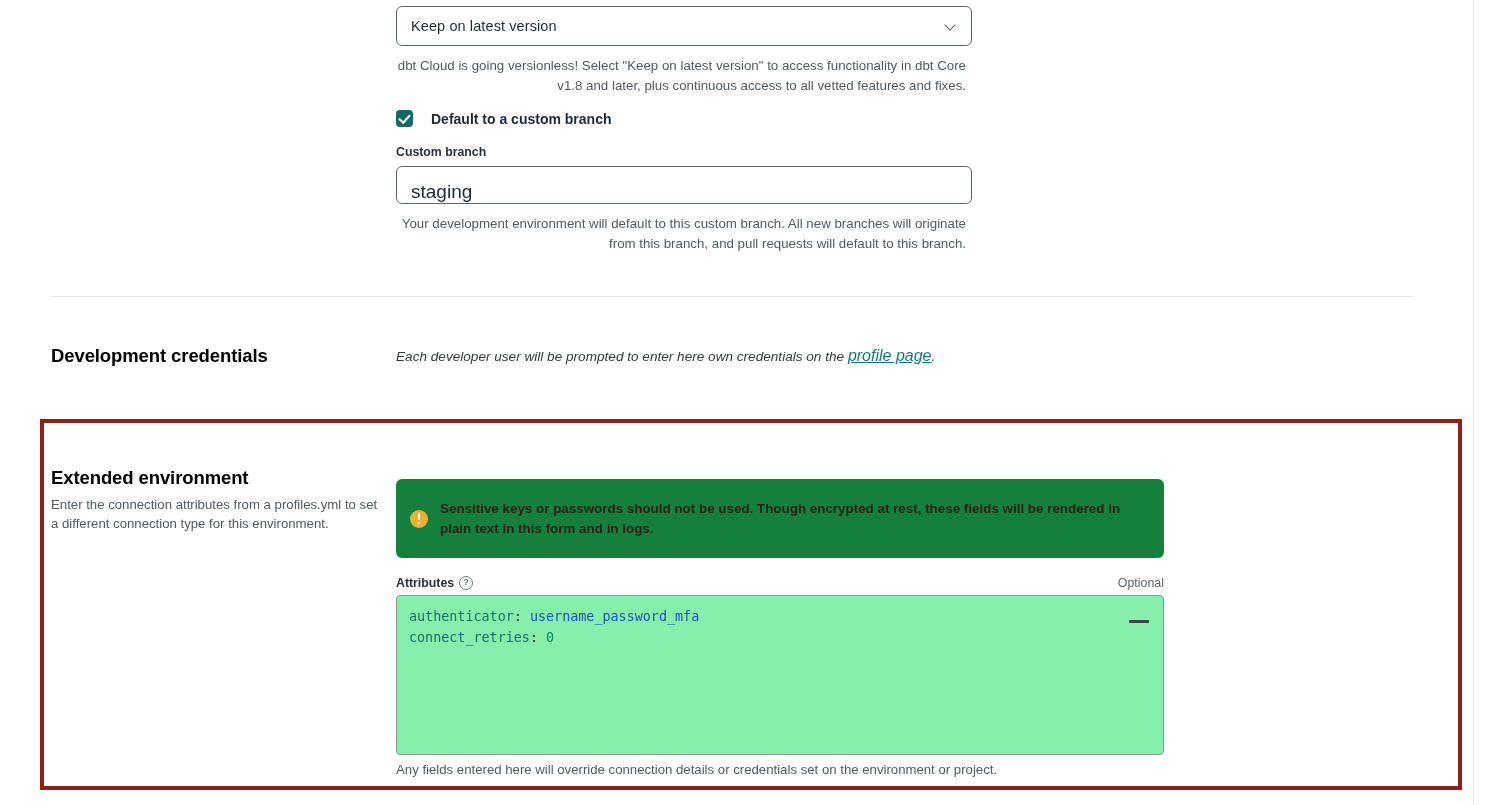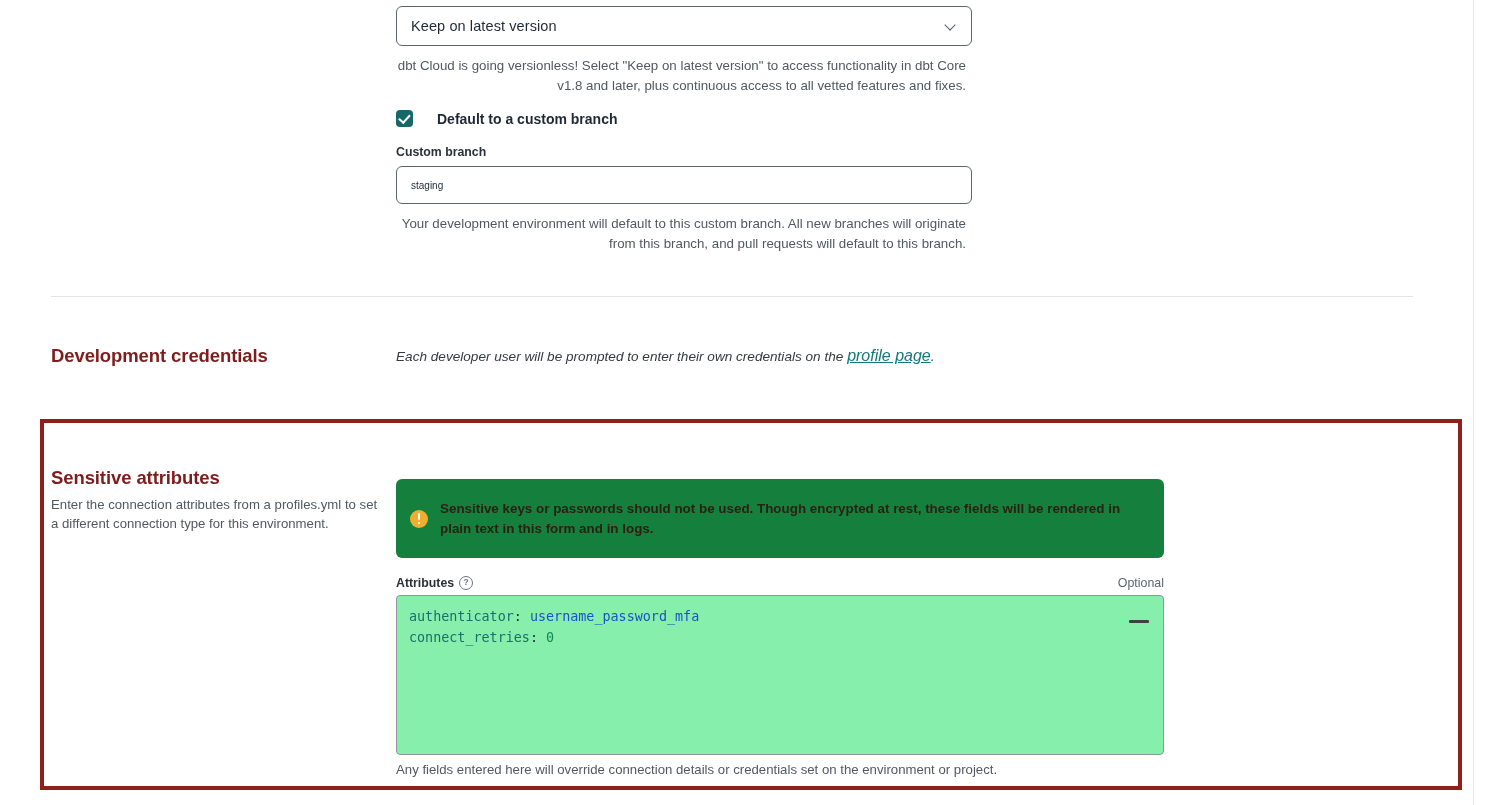--- a/index.html
+++ b/index.html
@@ -83,21 +83,21 @@
     color: #51595f;
     margin-top: 10px;
     max-width: 570px;
     text-align: right;
   }
 
   
   .check-row {
     display: flex;
     align-items: flex-end;
-    gap: 24px;
+    gap: 18px;
   }
   .cbox {
     width: 17px; height: 17px;
     border-radius: 4px;
     background: #166768;
     position: relative;
     flex: none;
   }
   .cbox::after {
     content: "";
@@ -122,40 +122,40 @@
   }
 
   .text-input {
     width: 576px;
     height: 38px;
     box-sizing: border-box;
     border: 1px solid #5c6670;
     border-radius: 6px;
     background: #fff;
     display: flex;
-    align-items: center;
+    align-items: flex-end;
     padding: 0 14px;
-    font-size: 10px;
+    font-size: 19px;
     color: #1f2933;
   }
 
   
   .divider {
     position: absolute;
     left: 51px;
     width: 1362px;
     height: 1px;
     background: #e3e5e7;
   }
 
   
   .section-title {
     font-size: 18.5px;
     font-weight: bold;
-    color: #7f1d1d;
+    color: #000000;
     letter-spacing: -0.1px;
   }
   .section-desc {
     font-size: 13.2px;
     line-height: 19px;
     color: #51595f;
     margin-top: 6px;
     max-width: 330px;
   }
   .italic-note {
@@ -332,27 +332,27 @@
     </div>
     <div class="helper">Your development environment will default to this custom branch. All new branches will originate from this branch, and pull requests will default to this branch.</div>
   </div>
 
   <div class="divider" style="top:296px"></div>
 
   <div class="row" style="left:51px; top:345px;">
     <div class="section-title">Development credentials</div>
   </div>
   <div class="row" style="left:396px; top:347px; width:760px;">
-    <span class="italic-note">Each developer user will be prompted to enter their own credentials on the </span><a class="link" href="#">profile page</a><span class="italic-note">.</span>
+    <span class="italic-note">Each developer user will be prompted to enter here own credentials on the </span><a class="link" href="#">profile page</a><span class="italic-note">.</span>
   </div>
 
   <div class="highlight-box"></div>
 
   <div class="row" style="left:51px; top:467px; width:330px;">
-    <div class="section-title">Sensitive attributes</div>
+    <div class="section-title">Extended environment</div>
     <div class="section-desc">Enter the connection attributes from a profiles.yml to set a different connection type for this environment.</div>
   </div>
 
   <div class="warn">
     <span class="warn-icon"></span>
     <span class="warn-text">Sensitive keys or passwords should not be used. Though encrypted at rest, these fields will be rendered in plain text in this form and in logs.</span>
   </div>
 
   <div class="attr-head">
     <span class="attr-label-wrap">

